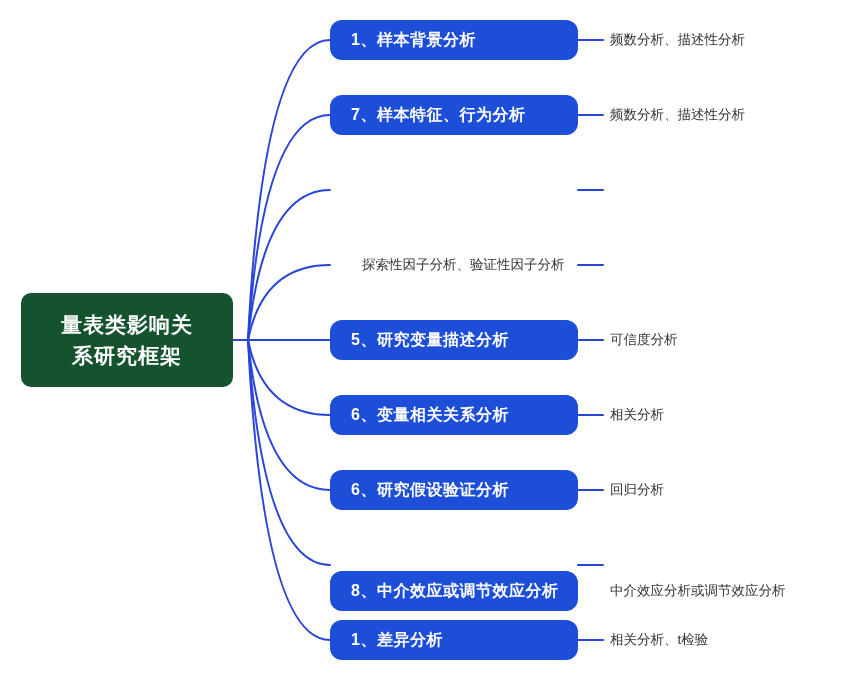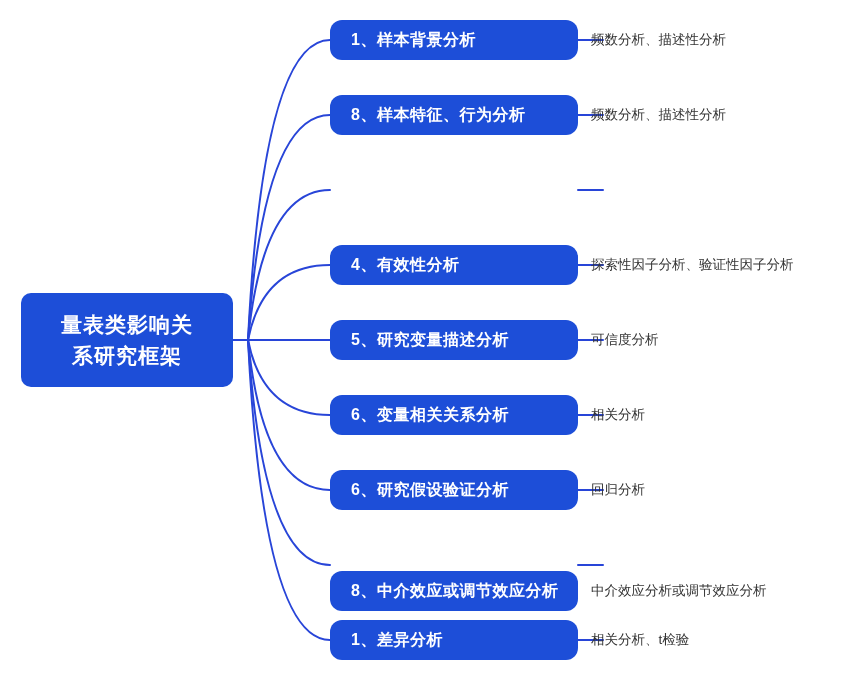--- a/index.html
+++ b/index.html
@@ -11,21 +11,21 @@
     overflow:hidden;
   }
   #connector-layer{
     position:absolute;left:0;top:0;width:852px;height:677px;
     pointer-events:none;
   }
   .root-node{
     position:absolute;
     left:21px;top:293px;
     width:212px;height:94px;
-    background:#1d4ed8;
+    background:#14532d;
     border-radius:10px;
     display:flex;align-items:center;justify-content:center;
     box-sizing:border-box;
   }
   .root-node span{
     color:#ffffff;
     font-size:21px;
     font-weight:700;
     line-height:31px;
     text-align:center;
@@ -49,21 +49,21 @@
     flex:0 0 auto;
   }
   .branch-box span{
     color:#ffffff;
     font-size:16px;
     font-weight:700;
     white-space:nowrap;
     letter-spacing:0.5px;
   }
   .branch-detail{
-    margin-left:13px;
+    margin-left:32px;
     color:#333333;
     font-size:13.5px;
     font-weight:400;
     white-space:nowrap;
   }
 </style>
 </head>
 <body>
 
 <div id="canvas">
@@ -97,30 +97,27 @@
 
   <div class="branch-row" style="top:20px">
     <div class="branch-box">
       <span>1、样本背景分析</span>
     </div>
     <div class="branch-detail">频数分析、描述性分析</div>
   </div>
 
   <div class="branch-row" style="top:95px">
     <div class="branch-box">
-      <span>8、样本特征、行为分析</span>
+      <span>7、样本特征、行为分析</span>
     </div>
     <div class="branch-detail">频数分析、描述性分析</div>
   </div>
 
 
   <div class="branch-row" style="top:245px">
-    <div class="branch-box">
-      <span>4、有效性分析</span>
-    </div>
     <div class="branch-detail">探索性因子分析、验证性因子分析</div>
   </div>
 
   <div class="branch-row" style="top:320px">
     <div class="branch-box">
       <span>5、研究变量描述分析</span>
     </div>
     <div class="branch-detail">可信度分析</div>
   </div>
 

